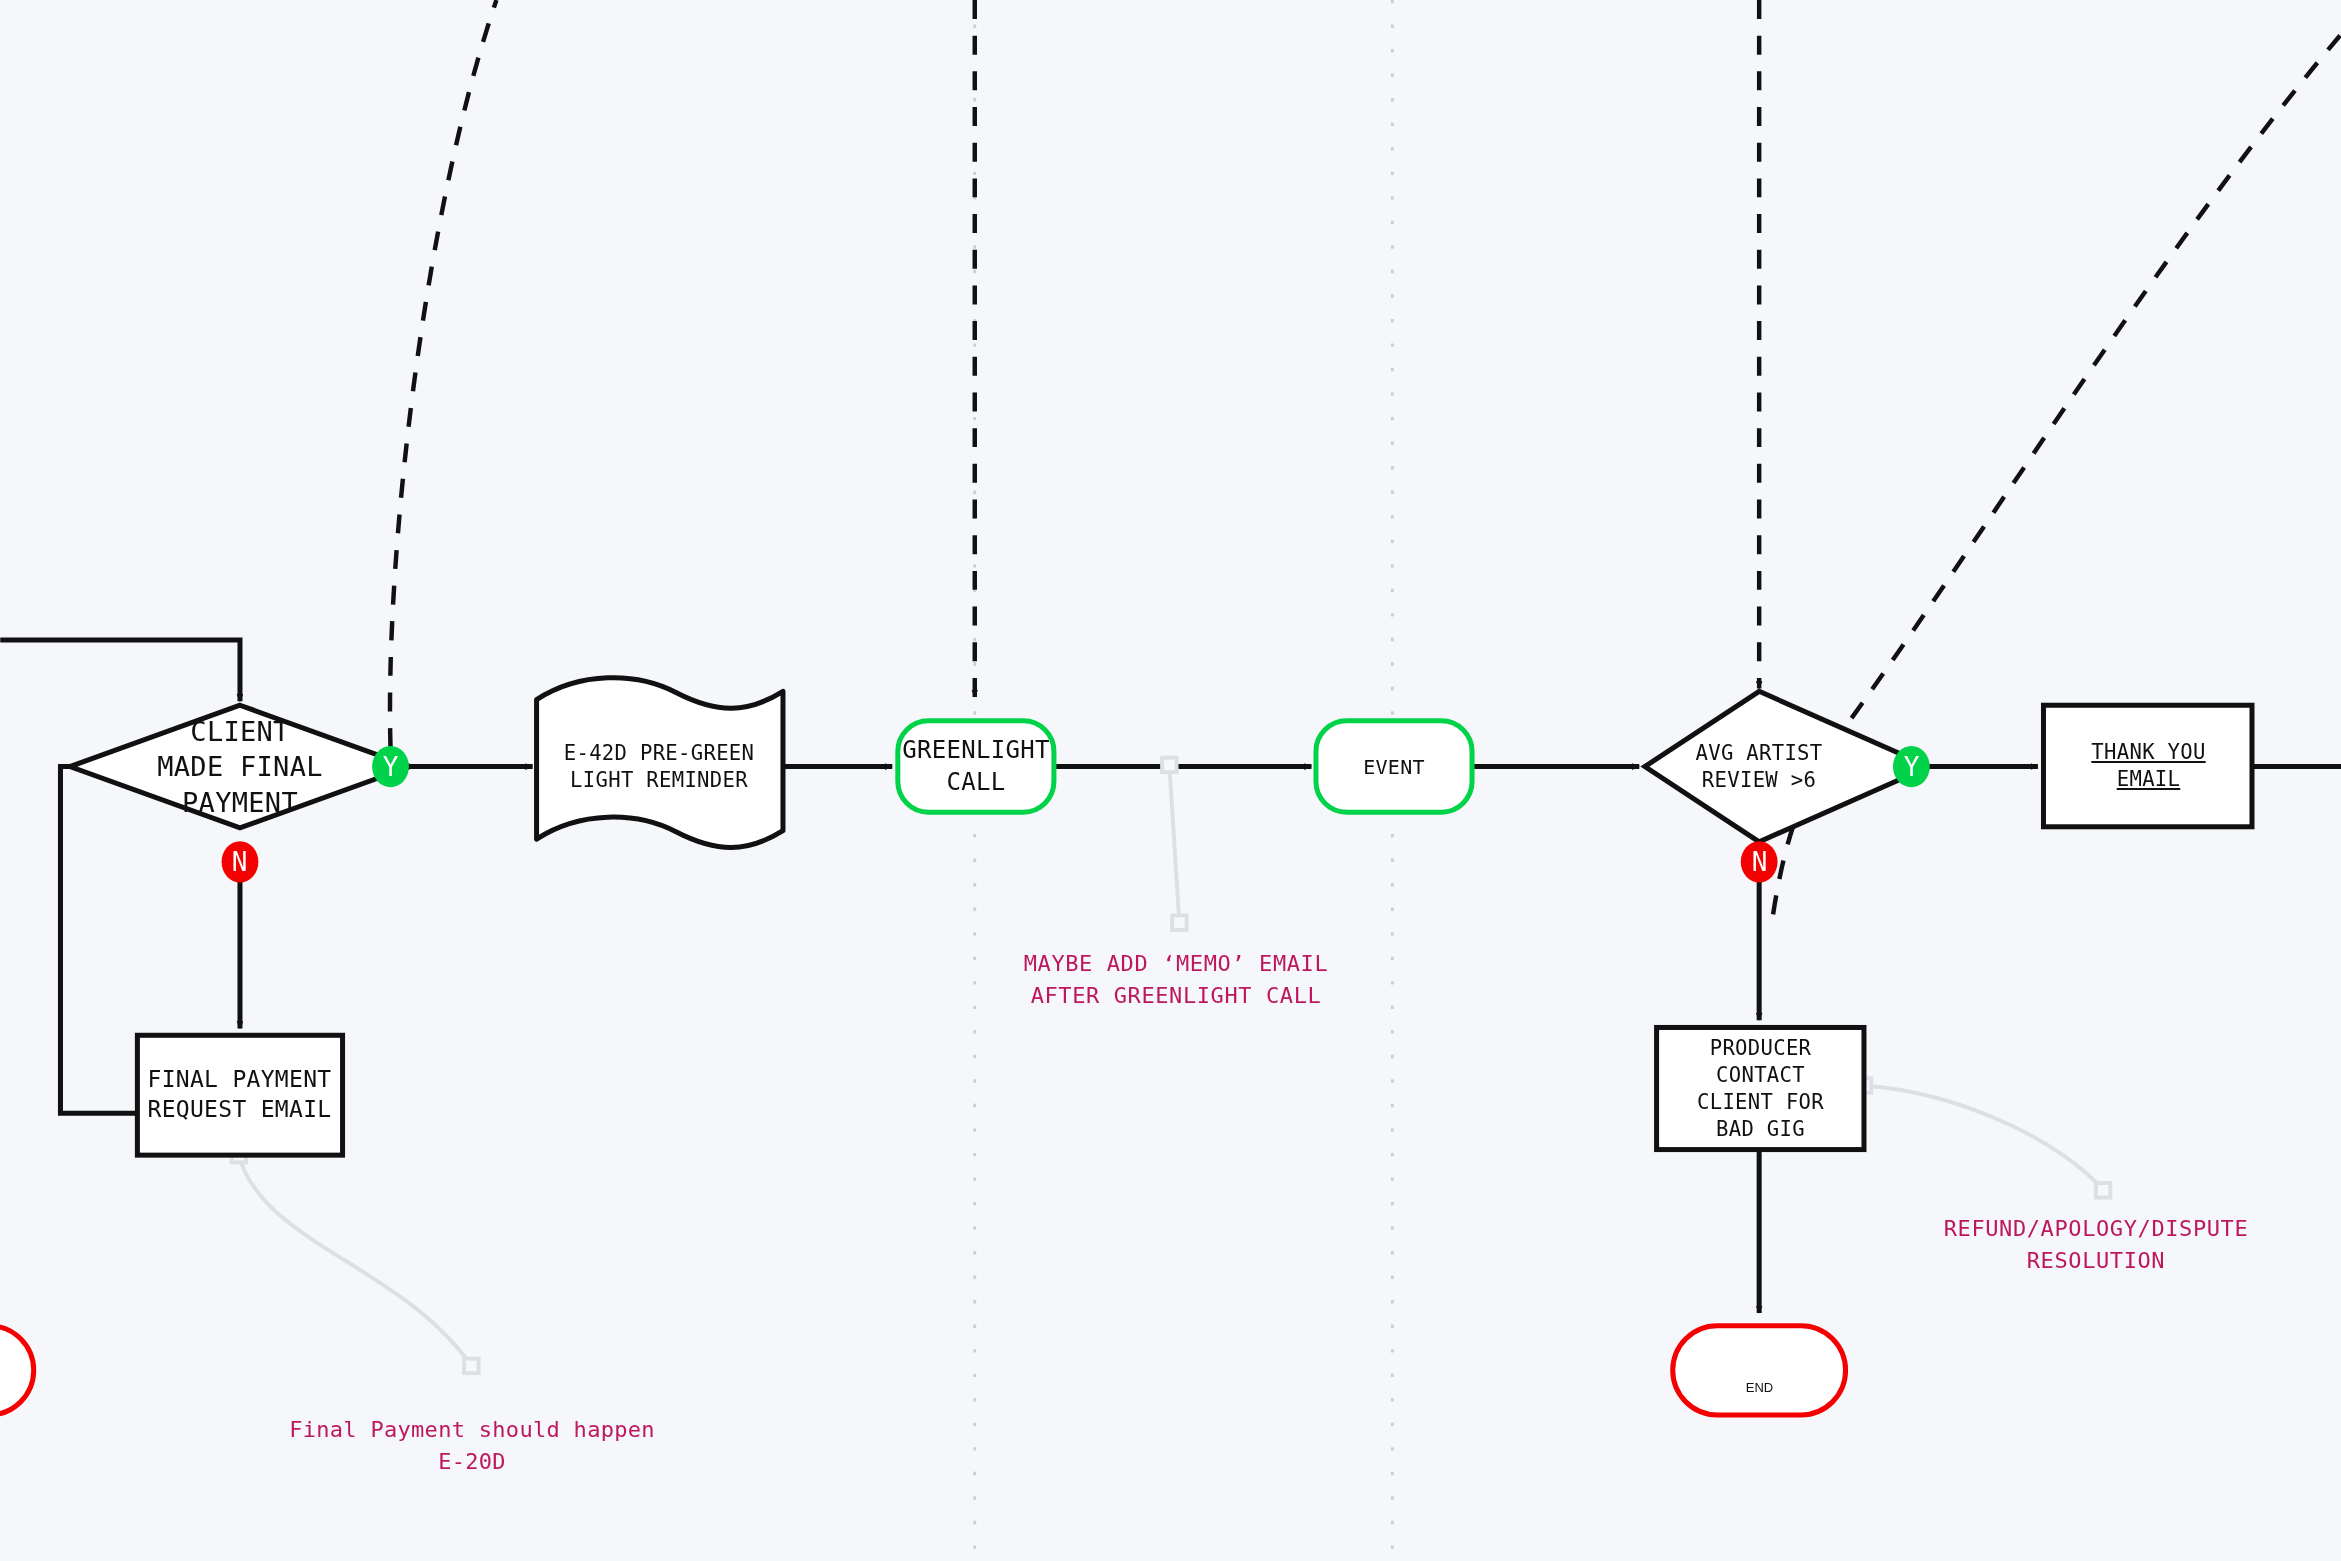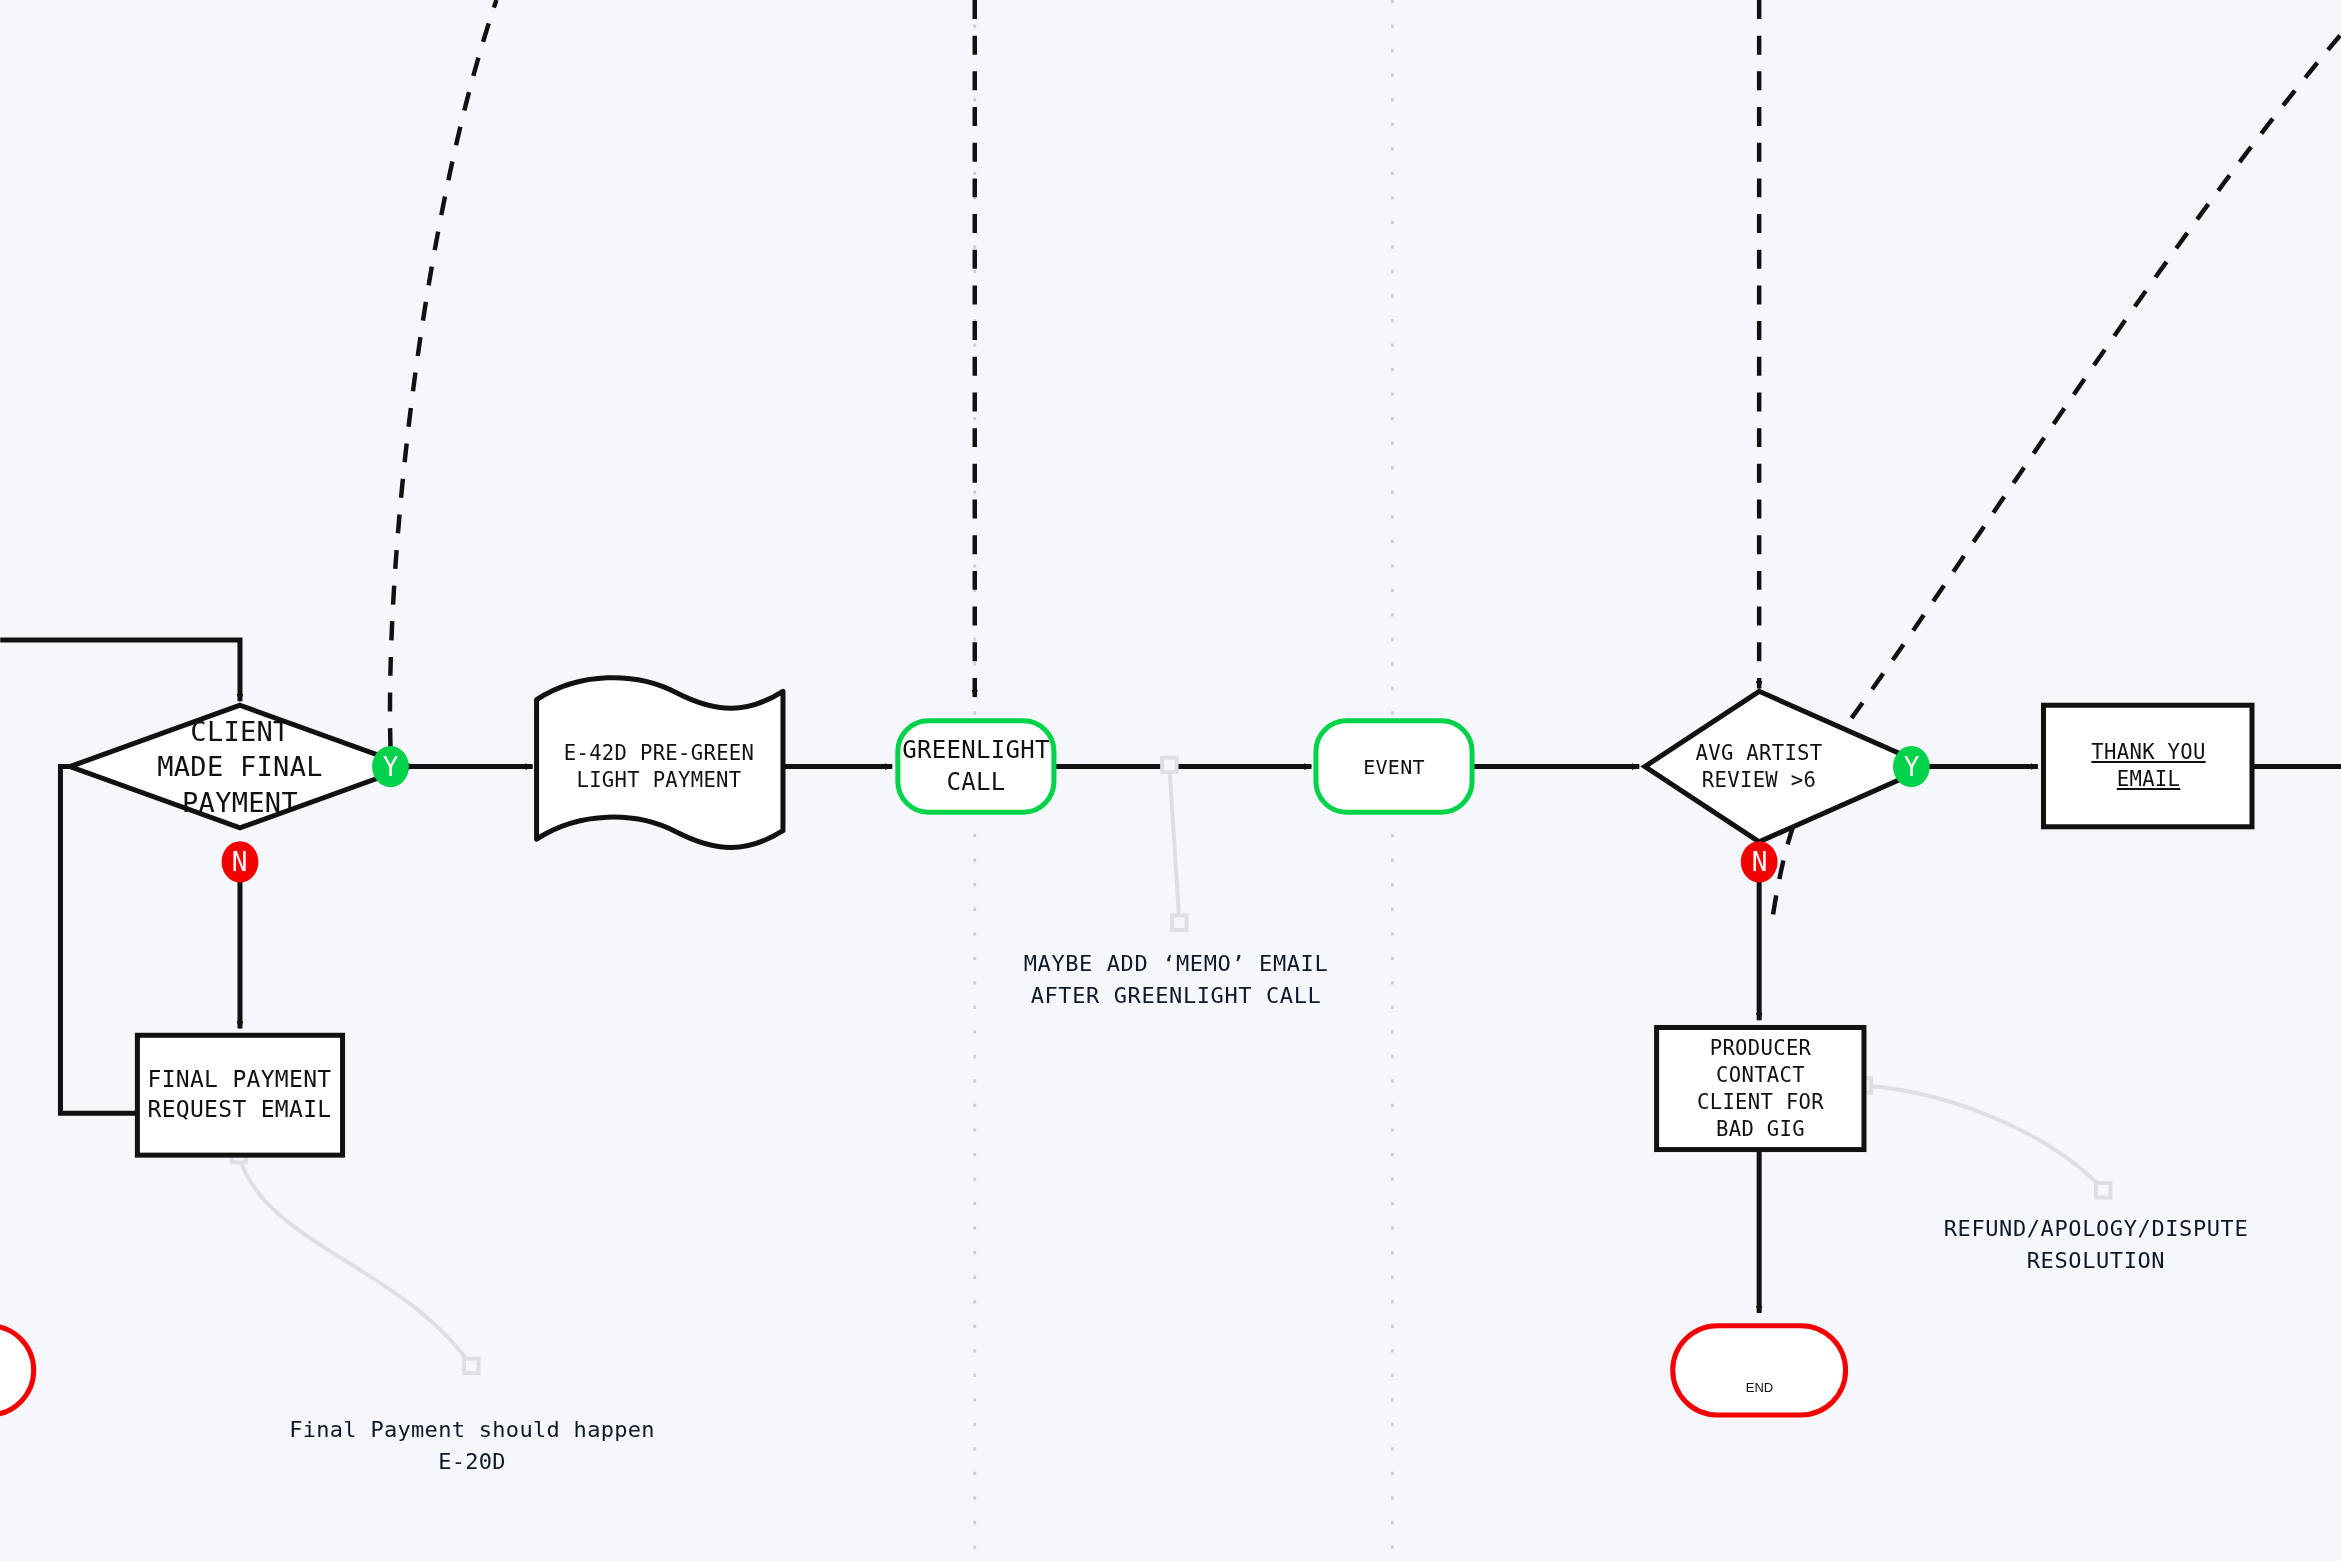--- a/index.html
+++ b/index.html
@@ -27,21 +27,21 @@
     display:flex;align-items:center;justify-content:center;
     color:#ffffff;
     font-family:"DejaVu Sans Mono","Liberation Mono",monospace;
     font-size:26px;
     font-weight:400;
     pointer-events:none;
   }
   .annot{
     position:absolute;
     text-align:center;
-    color:#0f172a;
+    color:#be185d;
     font-family:"DejaVu Sans Mono","Liberation Mono",monospace;
     font-size:22px;
     line-height:1.45;
     white-space:pre;
     letter-spacing:0.6px;
     pointer-events:none;
   }
   .annot.mixed{letter-spacing:0.3px;}
 </style>
 </head>
@@ -140,21 +140,21 @@
 </svg>
 
 <div class="node-label" style="left:134px;top:717px;width:212px;height:100px;font-size:27px;">CLIENT
 MADE FINAL
 PAYMENT</div>
 
 <div class="node-label" style="left:137px;top:1035px;width:205px;height:120px;font-size:23px;">FINAL PAYMENT
 REQUEST EMAIL</div>
 
 <div class="node-label" style="left:536px;top:705px;width:246px;height:123px;font-size:20.6px;">E-42D PRE-GREEN
-LIGHT PAYMENT</div>
+LIGHT REMINDER</div>
 
 <div class="node-label" style="left:898px;top:721px;width:156px;height:91px;font-size:24px;">GREENLIGHT
 CALL</div>
 
 <div class="node-label" style="left:1316px;top:721px;width:156px;height:91px;font-size:20px;">EVENT</div>
 
 <div class="node-label" style="left:1653px;top:719px;width:212px;height:95px;font-size:20.6px;">AVG ARTIST
 REVIEW &gt;6</div>
 
 <div class="node-label" style="left:2044px;top:705px;width:209px;height:122px;font-size:20.6px;text-decoration:underline;">THANK YOU

